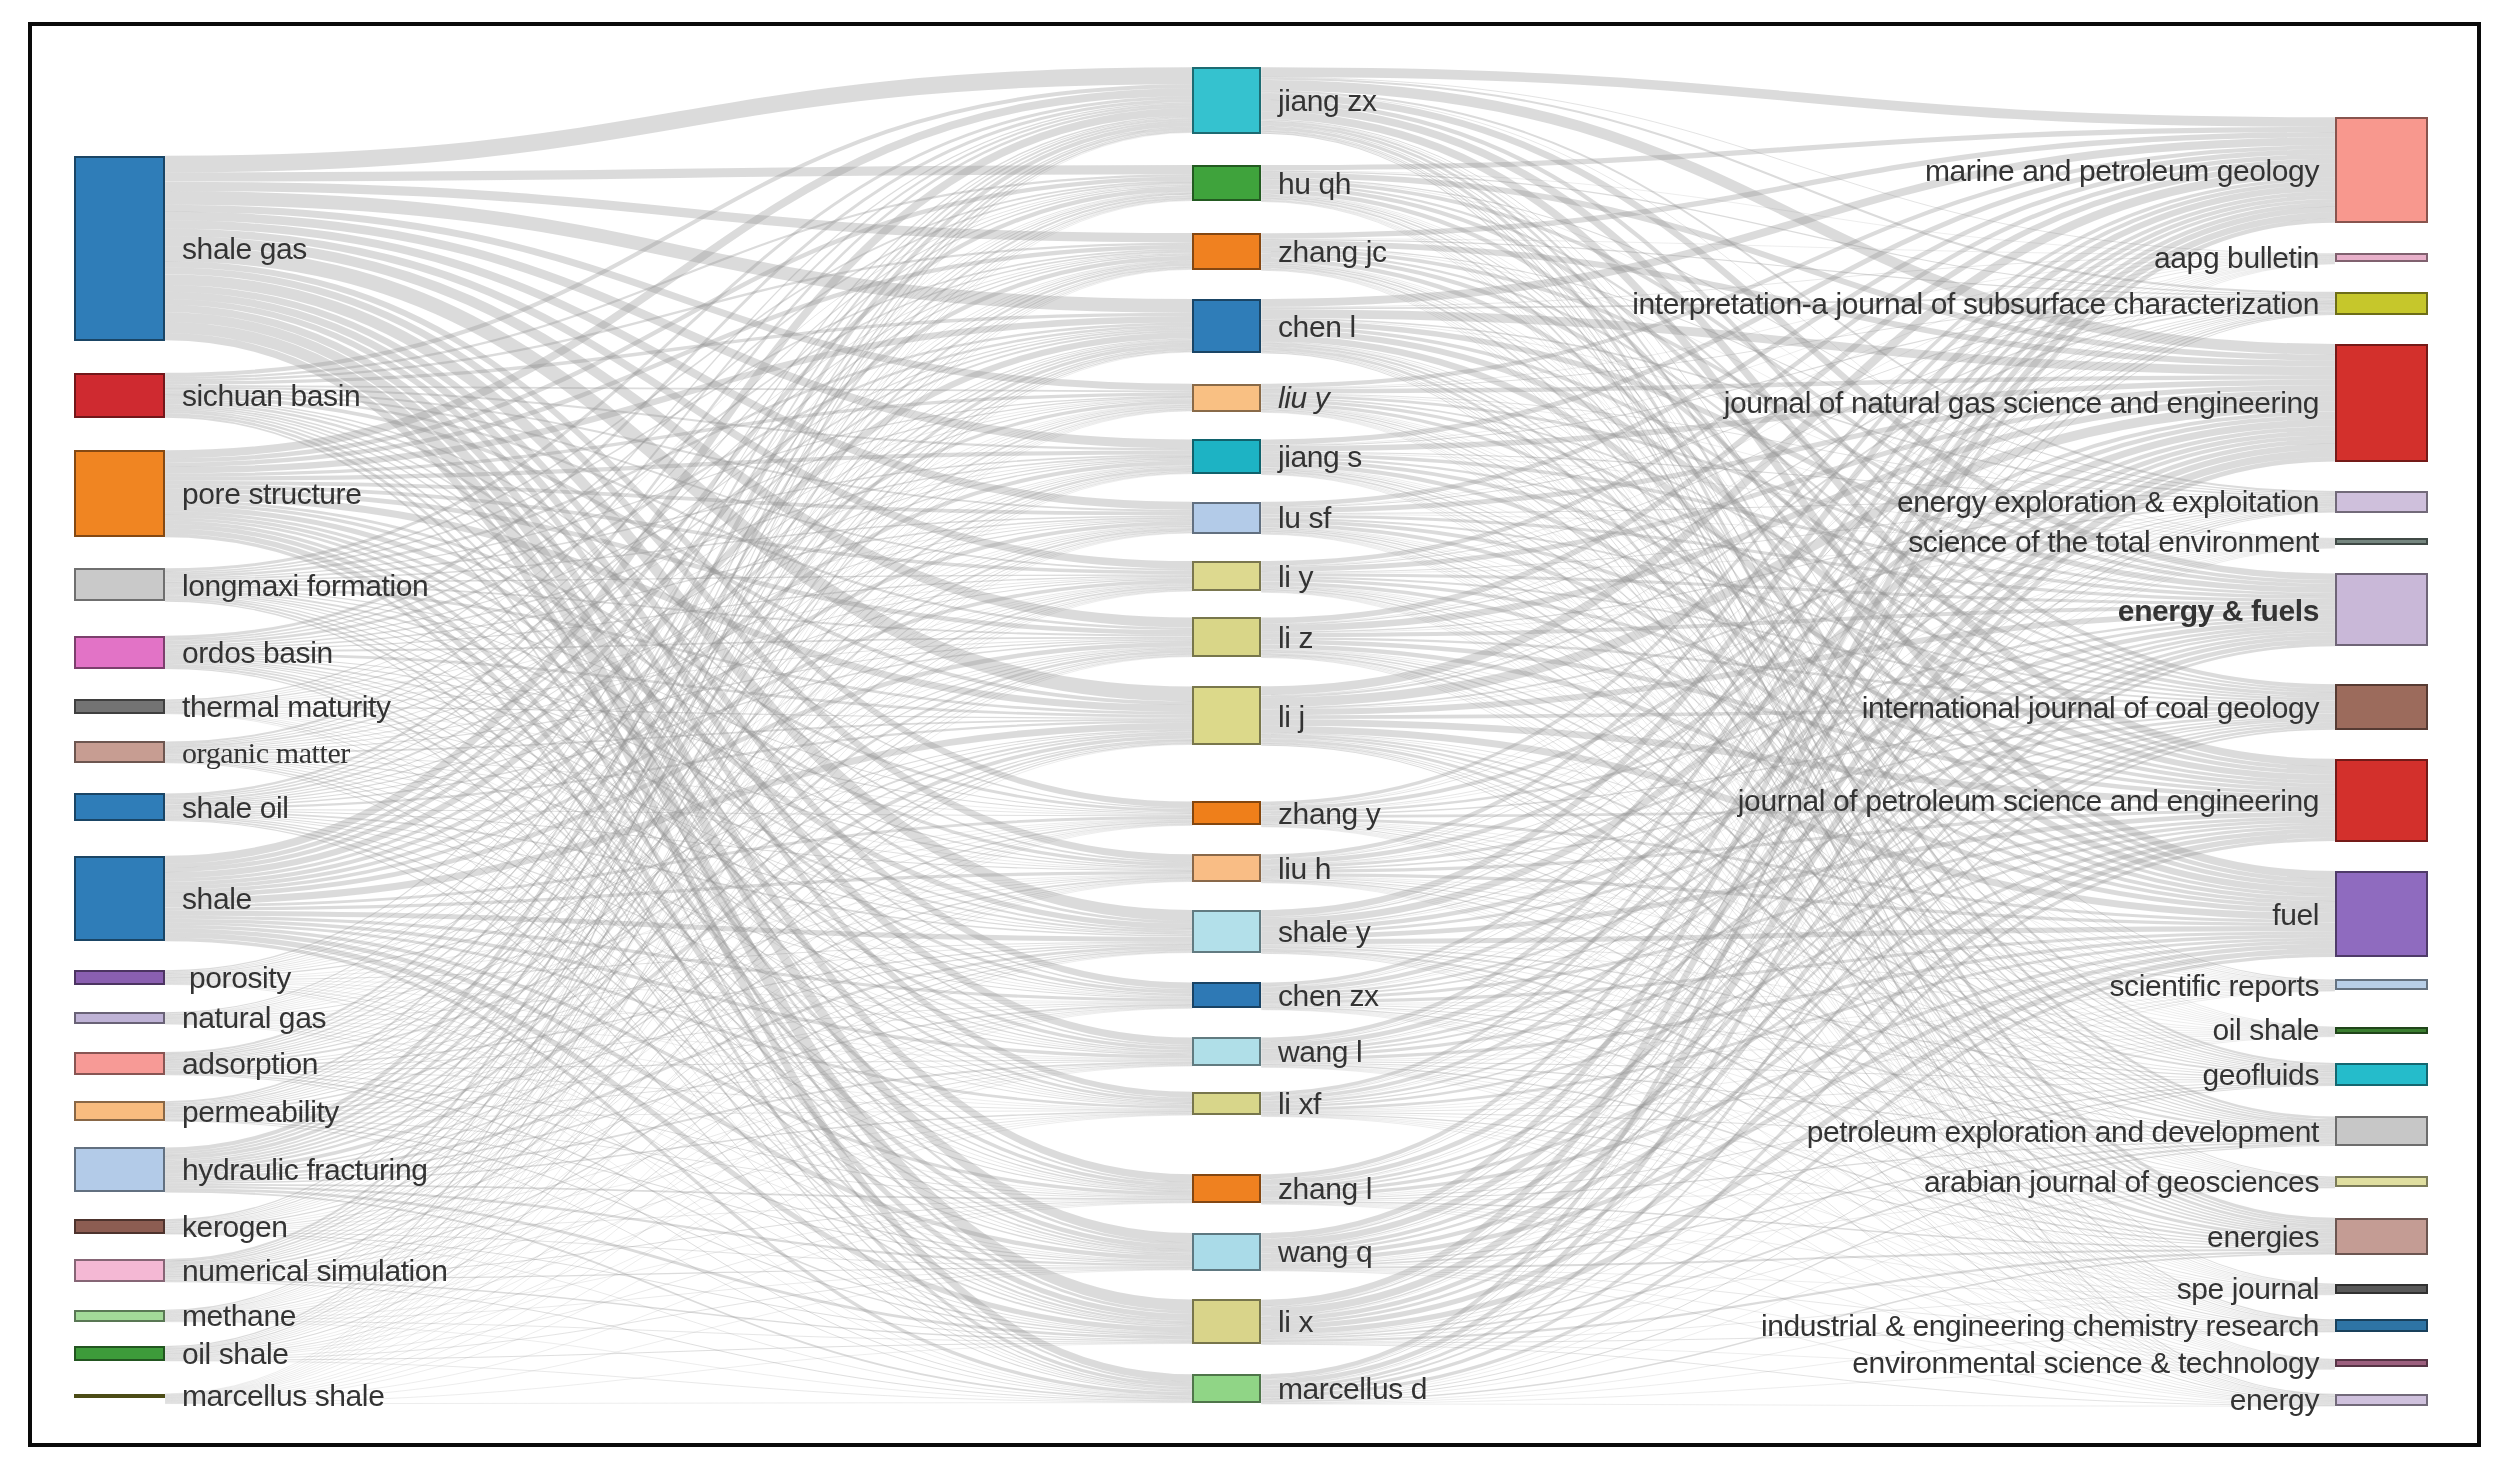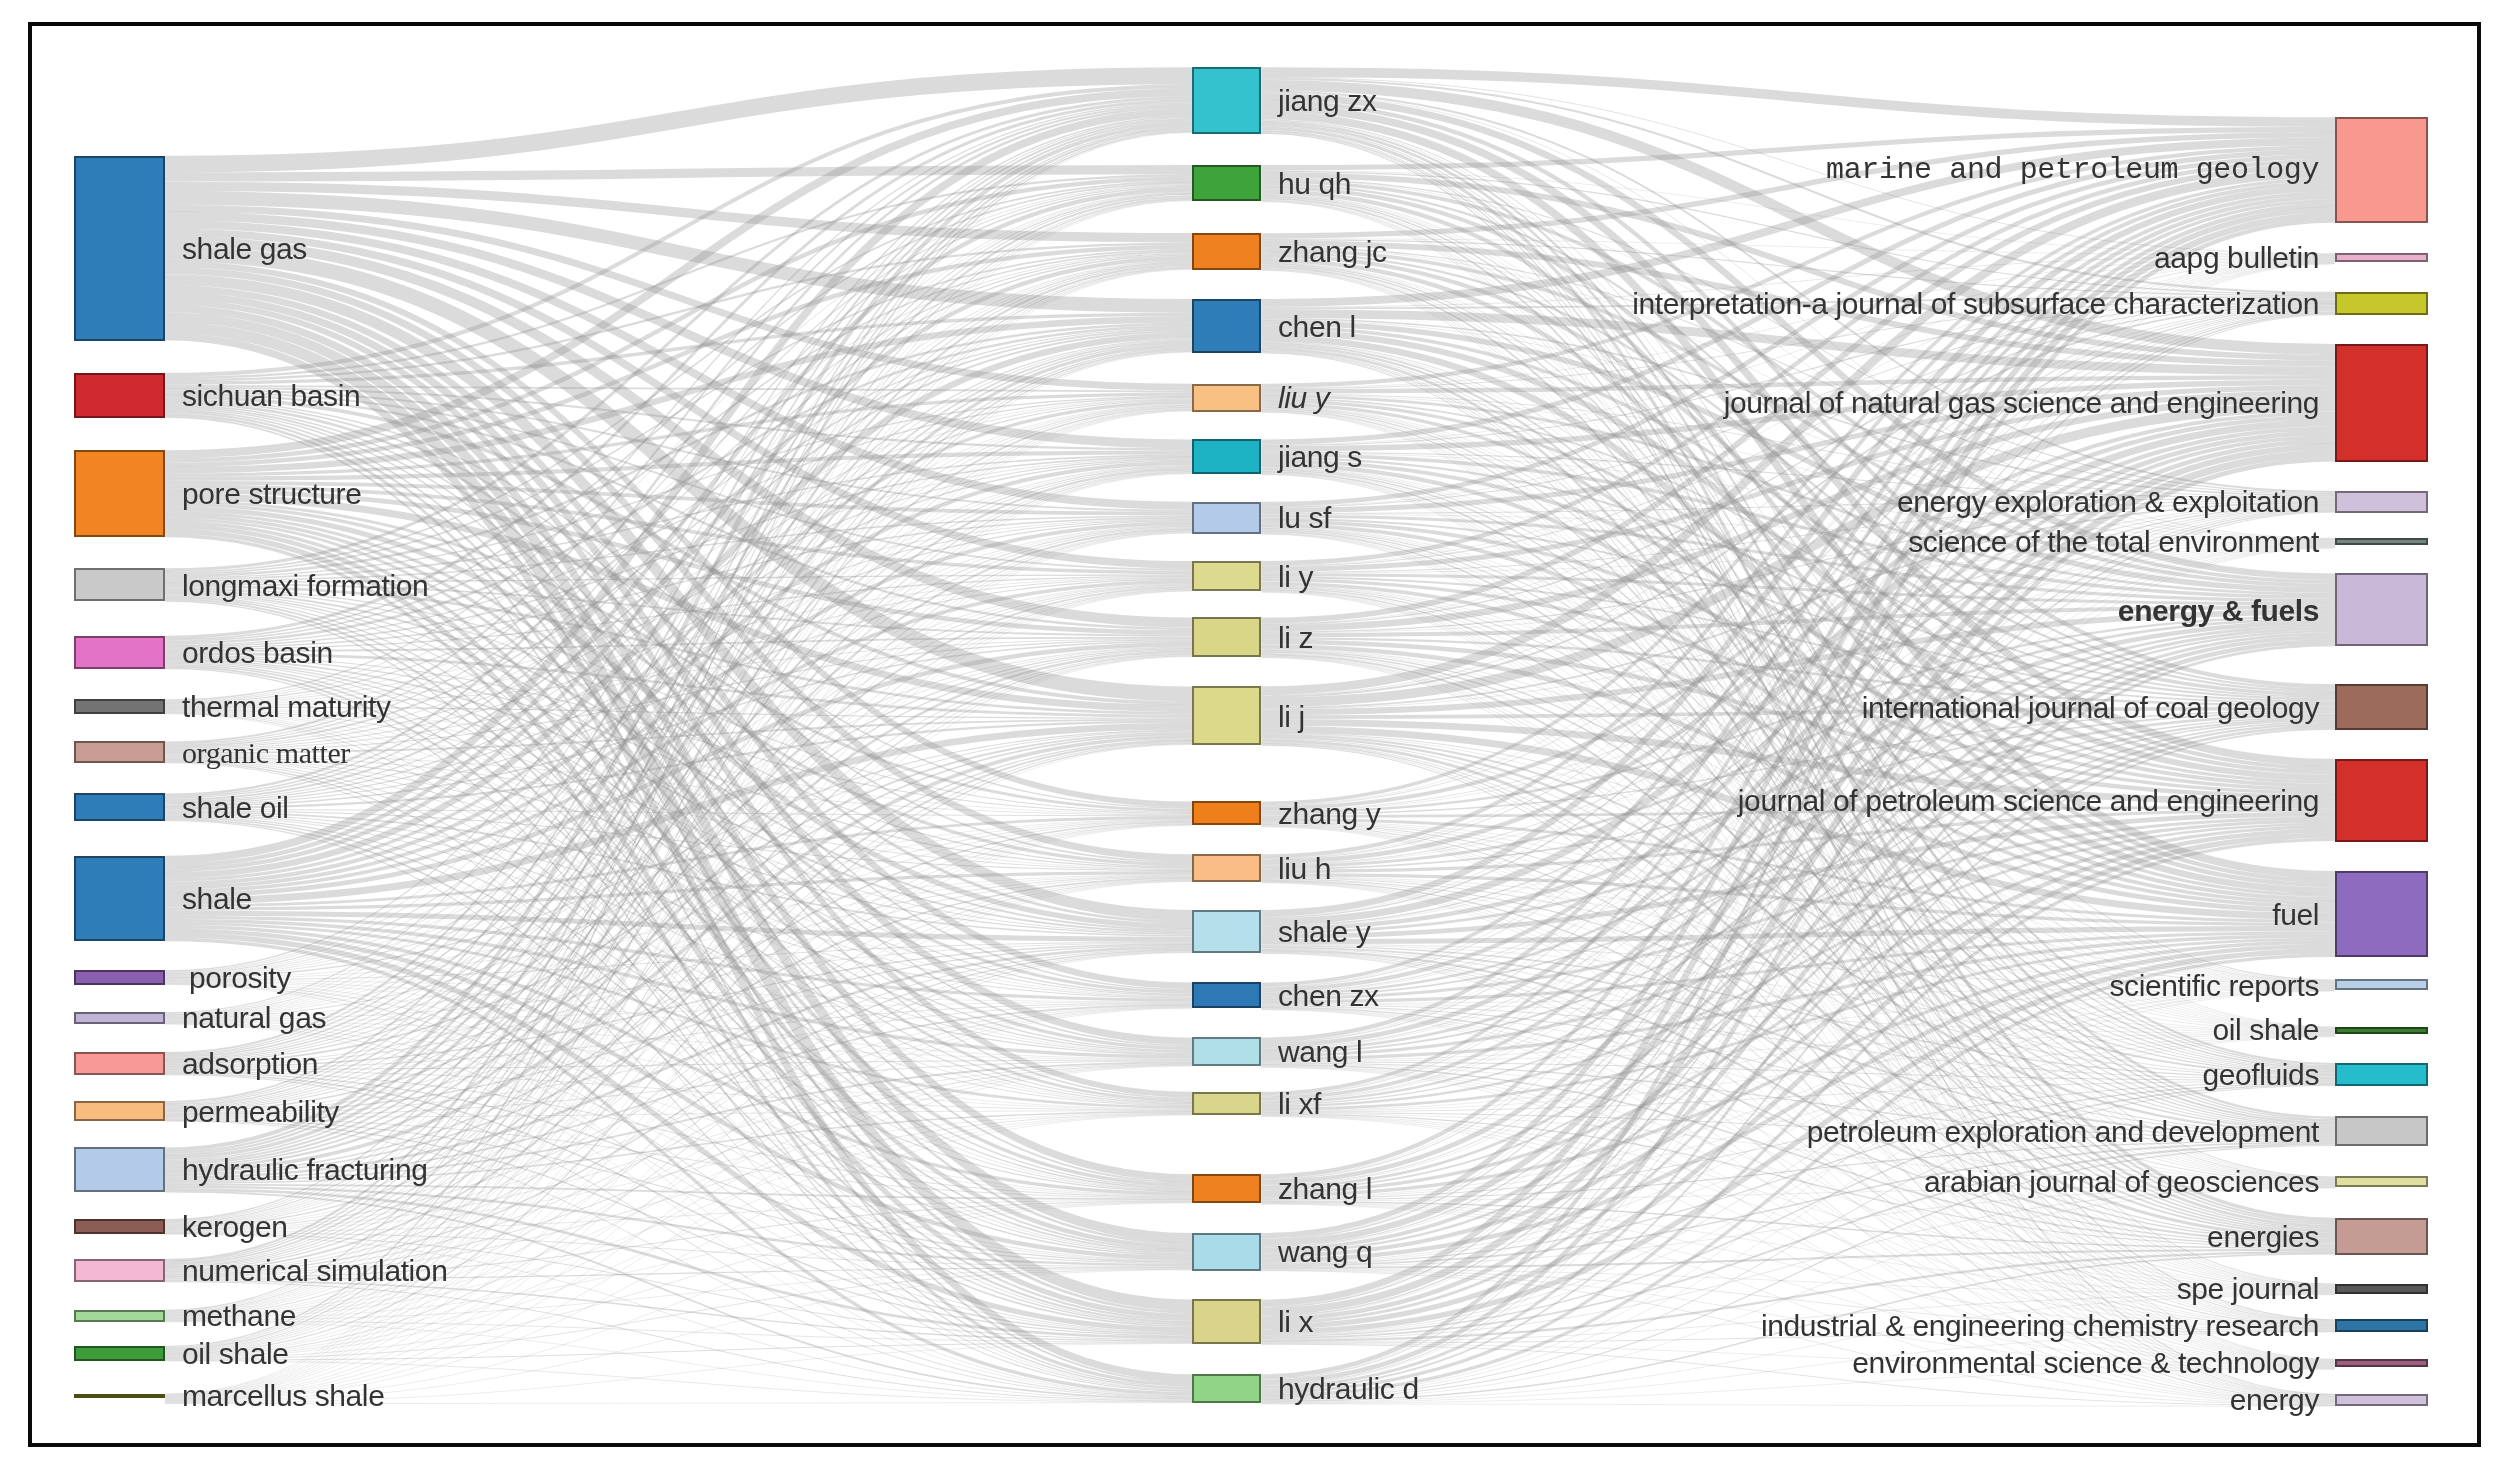--- a/index.html
+++ b/index.html
@@ -894,22 +894,22 @@
       <div class="node-label lbl-left" style="top: 699px; left: 1278px;">li j</div>
       <div class="node-label lbl-left" style="top: 796px; left: 1278px;">zhang y</div>
       <div class="node-label lbl-left" style="top: 851px; left: 1278px;">liu h</div>
       <div class="node-label lbl-left" style="top: 914px; left: 1278px;">shale y</div>
       <div class="node-label lbl-left" style="top: 978px; left: 1278px;">chen zx</div>
       <div class="node-label lbl-left" style="top: 1034px; left: 1278px;">wang l</div>
       <div class="node-label lbl-left" style="top: 1086px; left: 1278px;">li xf</div>
       <div class="node-label lbl-left" style="top: 1171px; left: 1278px;">zhang l</div>
       <div class="node-label lbl-left" style="top: 1234px; left: 1278px;">wang q</div>
       <div class="node-label lbl-left" style="top: 1304px; left: 1278px;">li x</div>
-      <div class="node-label lbl-left" style="top: 1371px; left: 1278px;">hydraulic d</div>
-      <div class="node-label lbl-right" style="top: 153px; right: 181px; font-family: Liberation Mono, monospace;">marine and petroleum geology</div>
+      <div class="node-label lbl-left" style="top: 1371px; left: 1278px;">marcellus d</div>
+      <div class="node-label lbl-right" style="top: 153px; right: 181px;">marine and petroleum geology</div>
       <div class="node-label lbl-right" style="top: 240px; right: 181px; margin-left: 30px;">aapg bulletin</div>
       <div class="node-label lbl-right" style="top: 286px; right: 181px;">interpretation-a journal of subsurface characterization</div>
       <div class="node-label lbl-right" style="top: 385px; right: 181px;">journal of natural gas science and engineering</div>
       <div class="node-label lbl-right" style="top: 484px; right: 181px; text-align: right;">energy exploration &amp; exploitation</div>
       <div class="node-label lbl-right" style="top: 524px; right: 181px;">science of the total environment</div>
       <div class="node-label lbl-right" style="top: 593px; right: 181px; font-weight: bold;">energy &amp; fuels</div>
       <div class="node-label lbl-right" style="top: 690px; right: 181px;">international journal of coal geology</div>
       <div class="node-label lbl-right" style="top: 783px; right: 181px;">journal of petroleum science and engineering</div>
       <div class="node-label lbl-right" style="top: 897px; right: 181px;">fuel</div>
       <div class="node-label lbl-right" style="top: 968px; right: 181px;">scientific reports</div>

